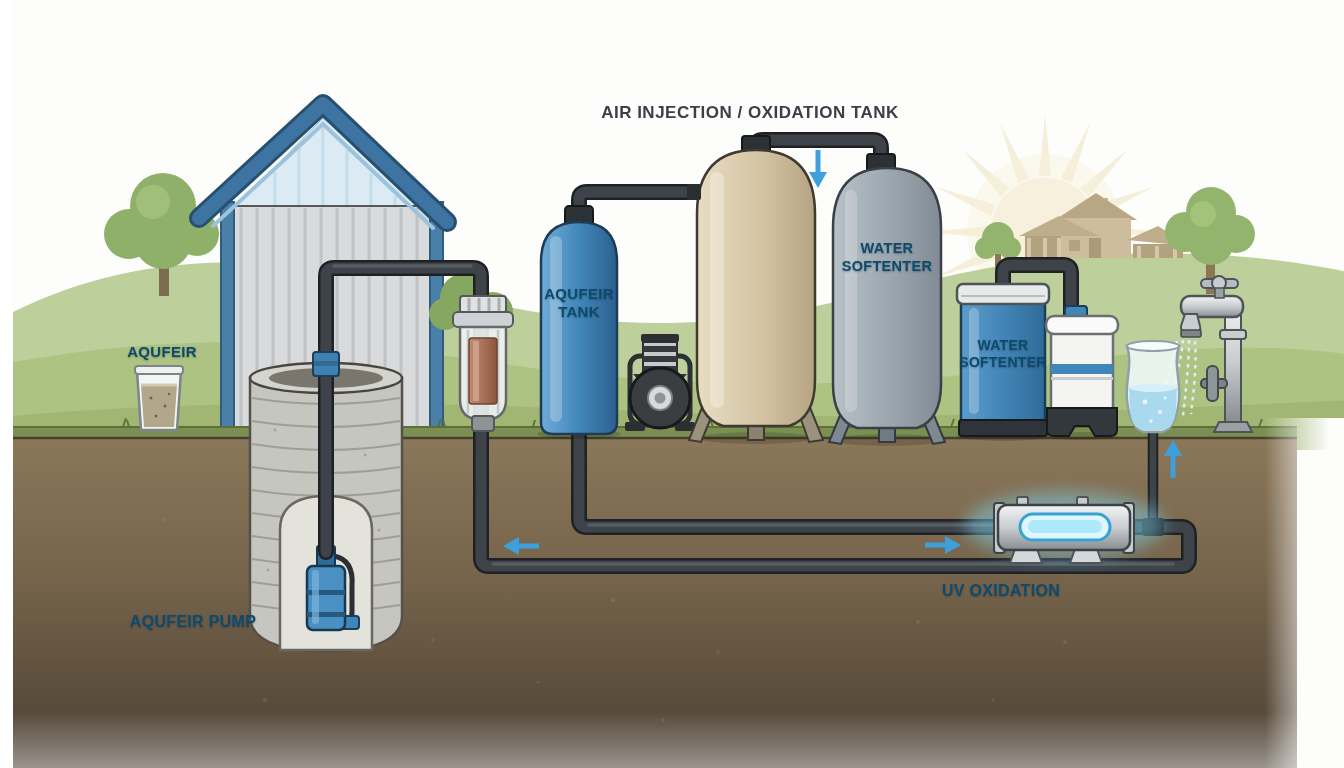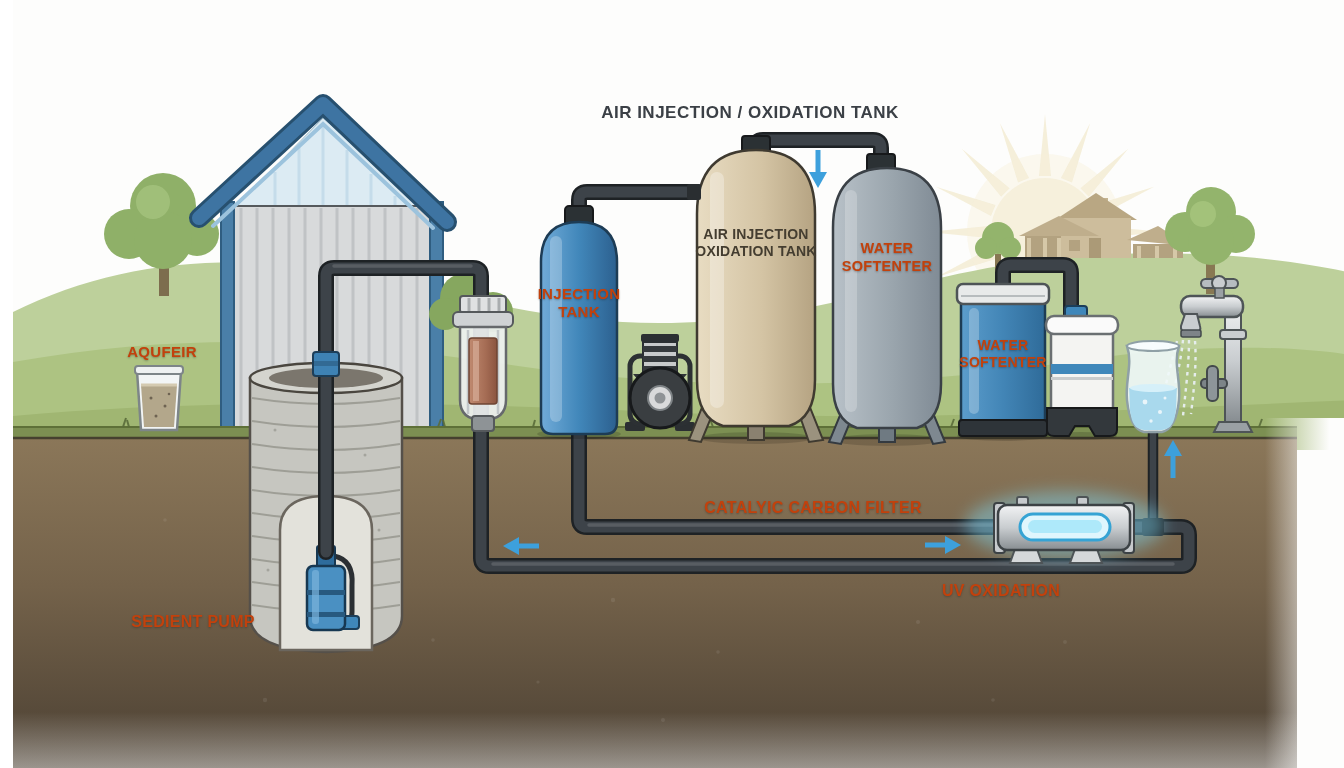--- a/index.html
+++ b/index.html
@@ -1,19 +1,19 @@
 <!DOCTYPE html>
 <html><head>
 <meta charset="utf-8">
 <style>
   html,body{margin:0;padding:0;background:#ffffff;}
   .scene{position:relative;width:1344px;height:768px;background:#fdfdfc;overflow:hidden;
          font-family:"Liberation Sans",sans-serif;margin-left:13px;}
   .scene svg{position:absolute;left:0;top:0;}
-  .lbl{position:absolute;transform:translate(-50%,-50%);font-weight:700;color:#c2410c;
+  .lbl{position:absolute;transform:translate(-50%,-50%);font-weight:700;color:#0c4a6e;
        text-align:center;line-height:1.22;letter-spacing:.3px;
        text-shadow:0 1px 2px rgba(35,35,35,.35);}
   .lbl.nowrap{white-space:nowrap;}
   .lbl.dark{color:#443d30;text-shadow:none;}
   .title{left:737px;top:113px;font-size:17px;color:#3b4046;text-shadow:none;letter-spacing:.5px;}
   .l-sediment{left:149px;top:352px;font-size:15px;}
   .l-pressure{left:566px;top:303px;font-size:15px;width:94px;}
   .l-airtank{left:743px;top:243px;font-size:14px;width:132px;letter-spacing:.2px;}
   .l-softgray{left:874px;top:258px;font-size:14.5px;width:102px;}
   .l-softblue{left:990px;top:354px;font-size:14px;width:96px;}
@@ -434,20 +434,18 @@
     <line x1="1160" y1="478" x2="1160" y2="454" stroke-width="5"></line>
     <polygon points="1151,456 1169,456 1160,440" stroke="none"></polygon>
   </g>
 
   <rect x="1252" y="418" width="92" height="350" fill="url(#fadeRight)"></rect>
   <rect x="0" y="712" width="1344" height="56" fill="url(#fadeBottom)"></rect>
 </svg>
 
 <div class="lbl title nowrap">AIR INJECTION / OXIDATION TANK</div>
 <div class="lbl l-sediment nowrap">AQUFEIR</div>
-<div class="lbl l-pressure">INJECTION TANK</div>
-<div class="lbl l-airtank dark">AIR INJECTION OXIDATION TANK</div>
+<div class="lbl l-pressure">AQUFEIR TANK</div>
 <div class="lbl l-softgray">WATER SOFTENTER</div>
 <div class="lbl l-softblue">WATER SOFTENTER</div>
-<div class="lbl l-carbon nowrap">CATALYIC CARBON FILTER</div>
 <div class="lbl l-uv nowrap">UV OXIDATION</div>
-<div class="lbl l-aquifer nowrap">SEDIENT PUMP</div>
+<div class="lbl l-aquifer nowrap">AQUFEIR PUMP</div>
 </div>
 
 </body></html>

